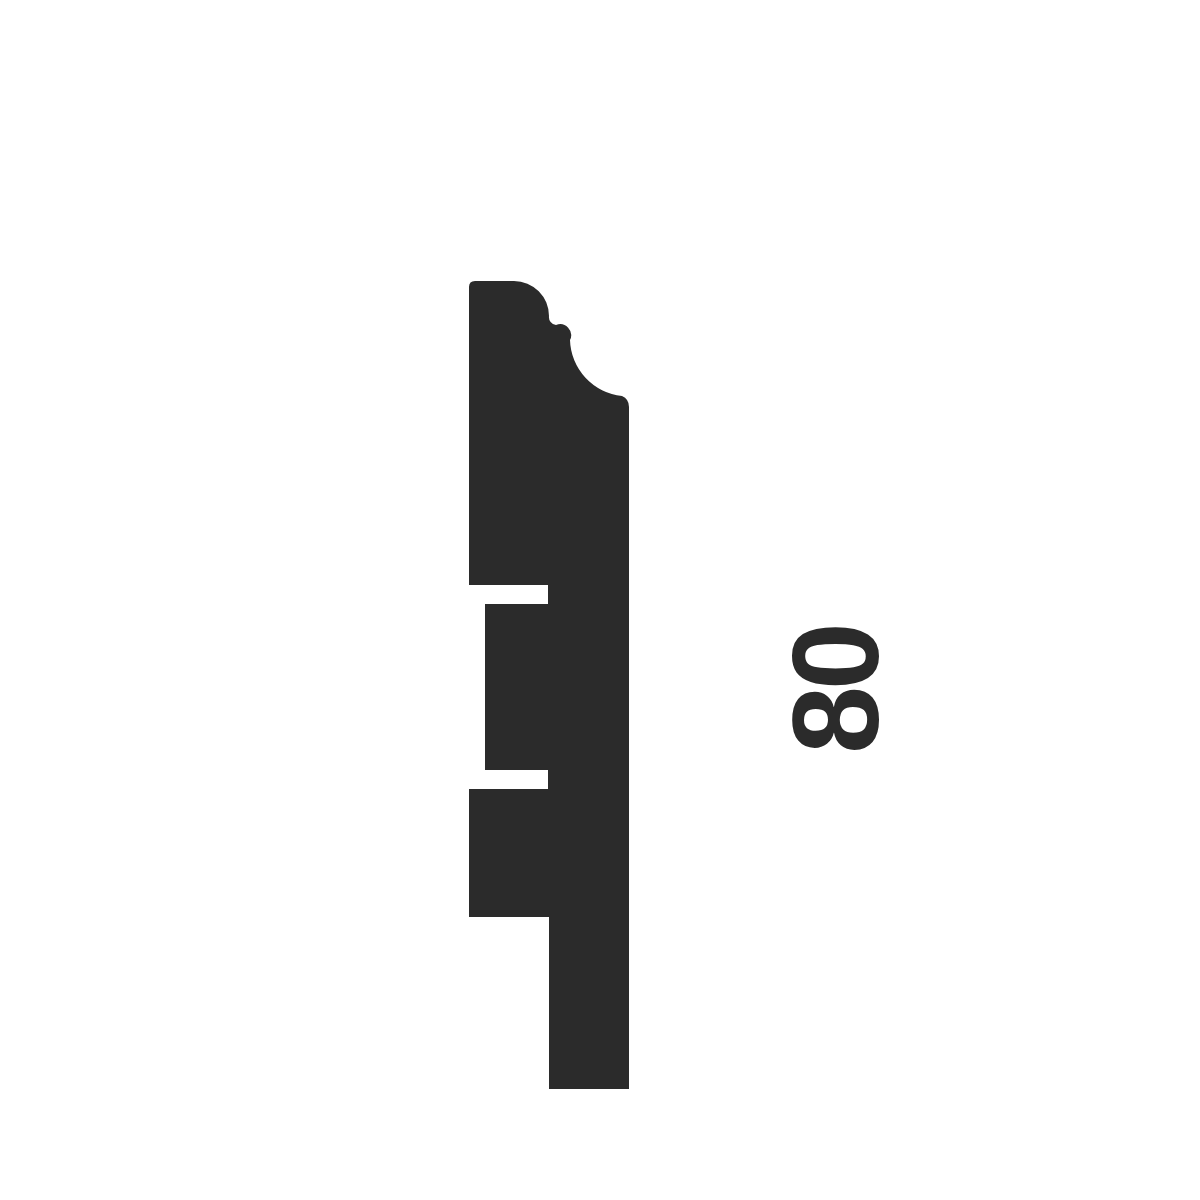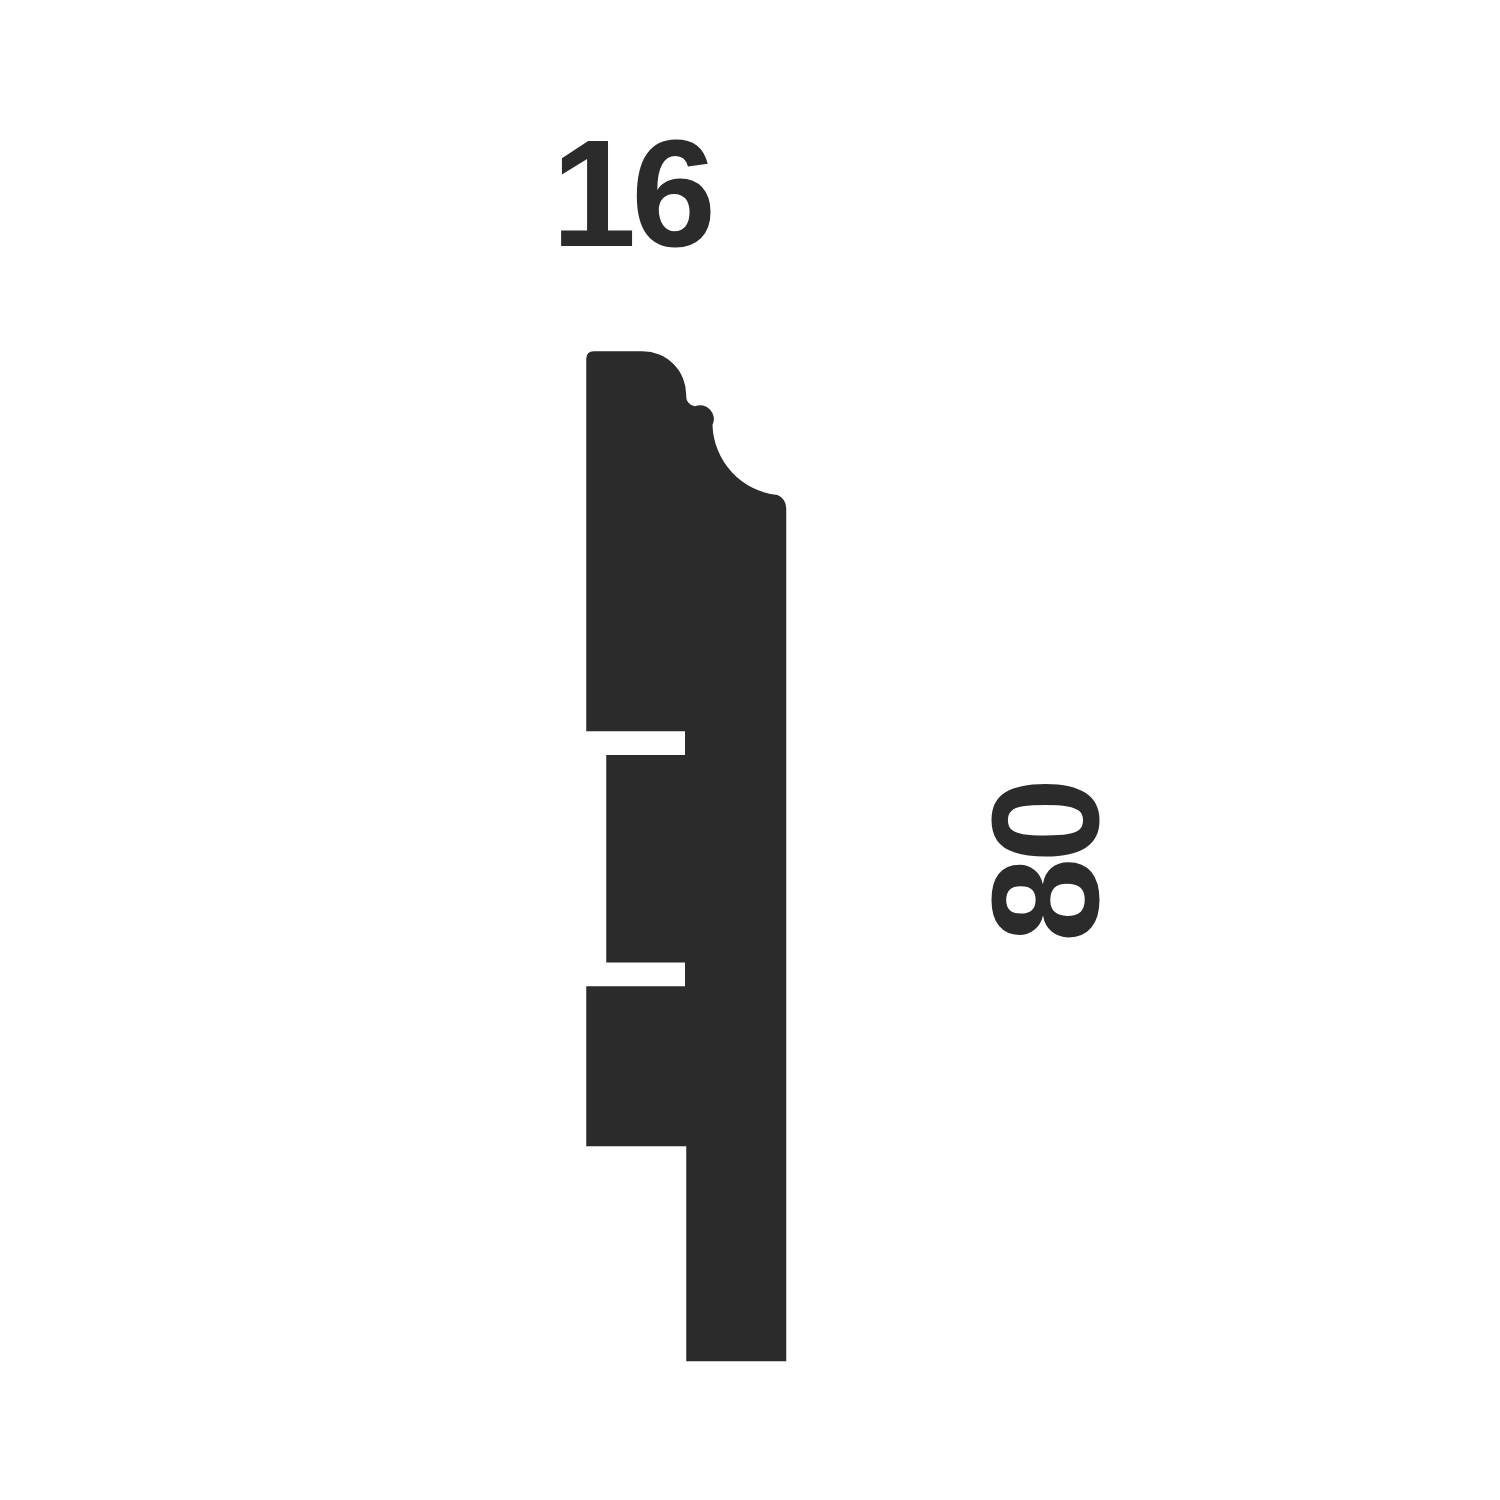--- a/index.html
+++ b/index.html
@@ -74,17 +74,16 @@
              L 485 770
              L 485 604
              L 548 604
              L 548 585
              L 469 585
              L 469 287
              Q 469 281 475 281
              Z" fill="#2b2b2b"></path>
   </svg>
 
-  <div class="dim dim-width">16</div>
 
   <div class="dim dim-height">80</div>
 
 </div>
 
 </body></html>

